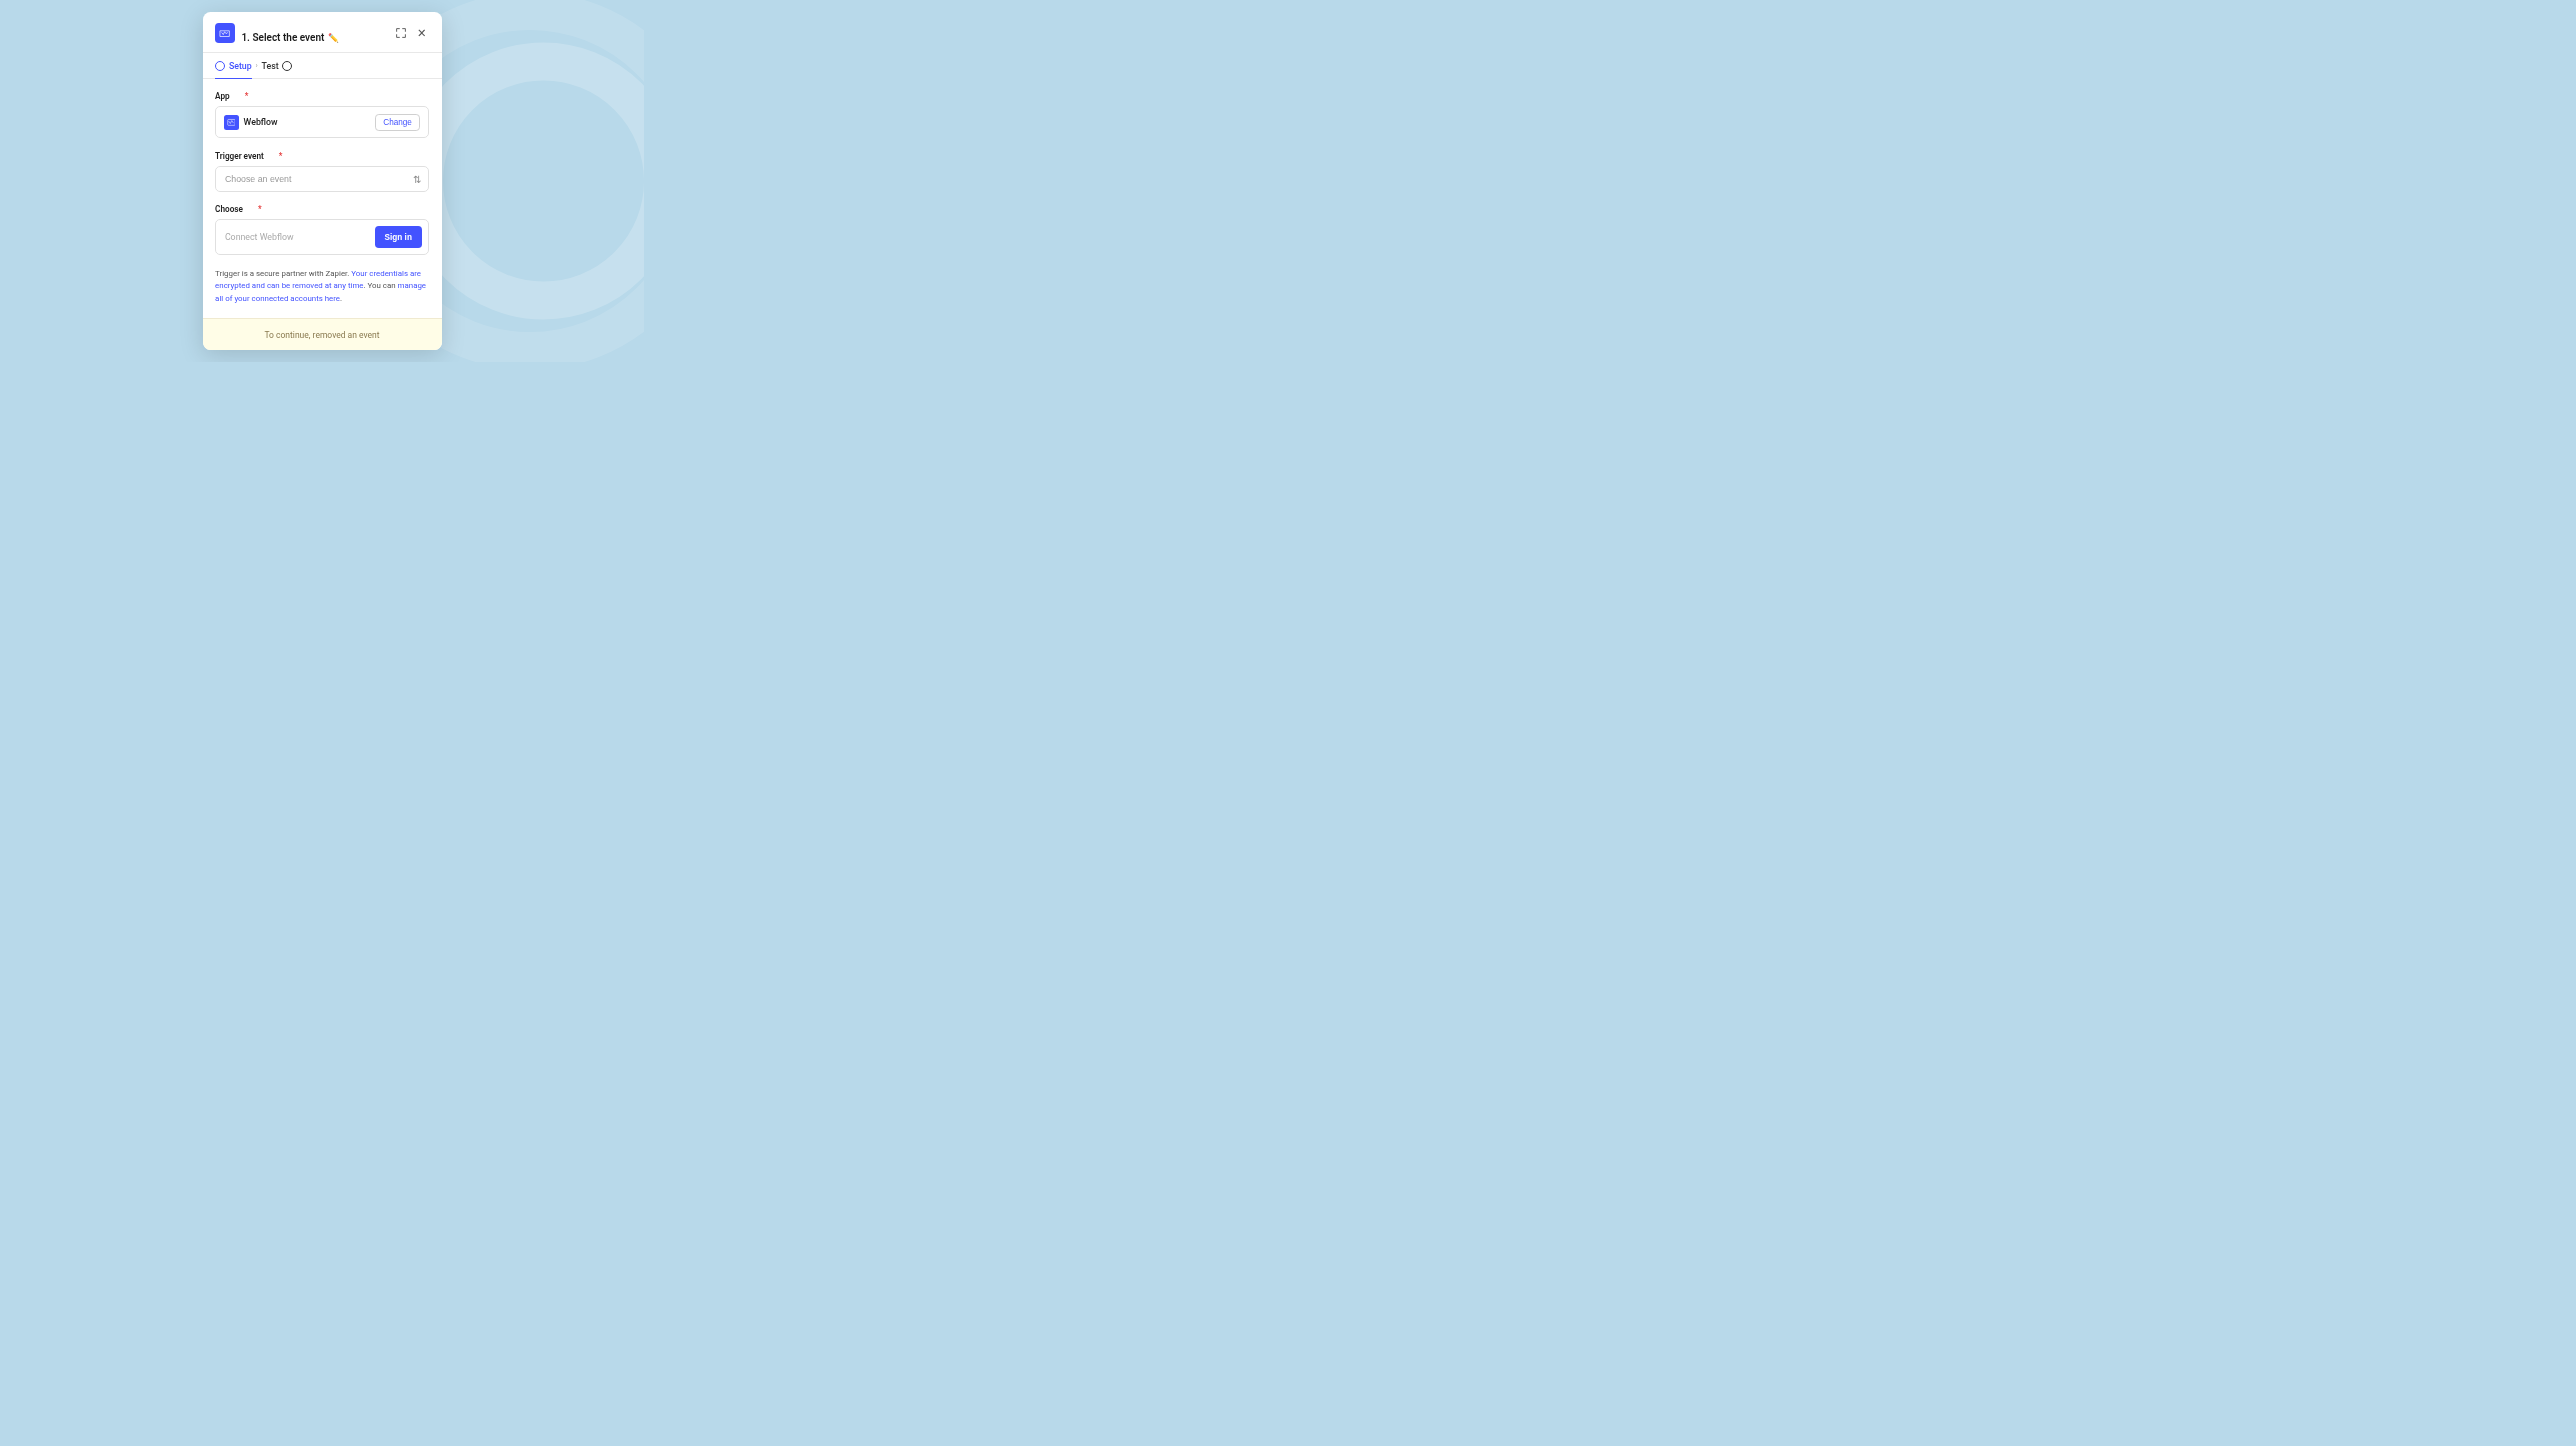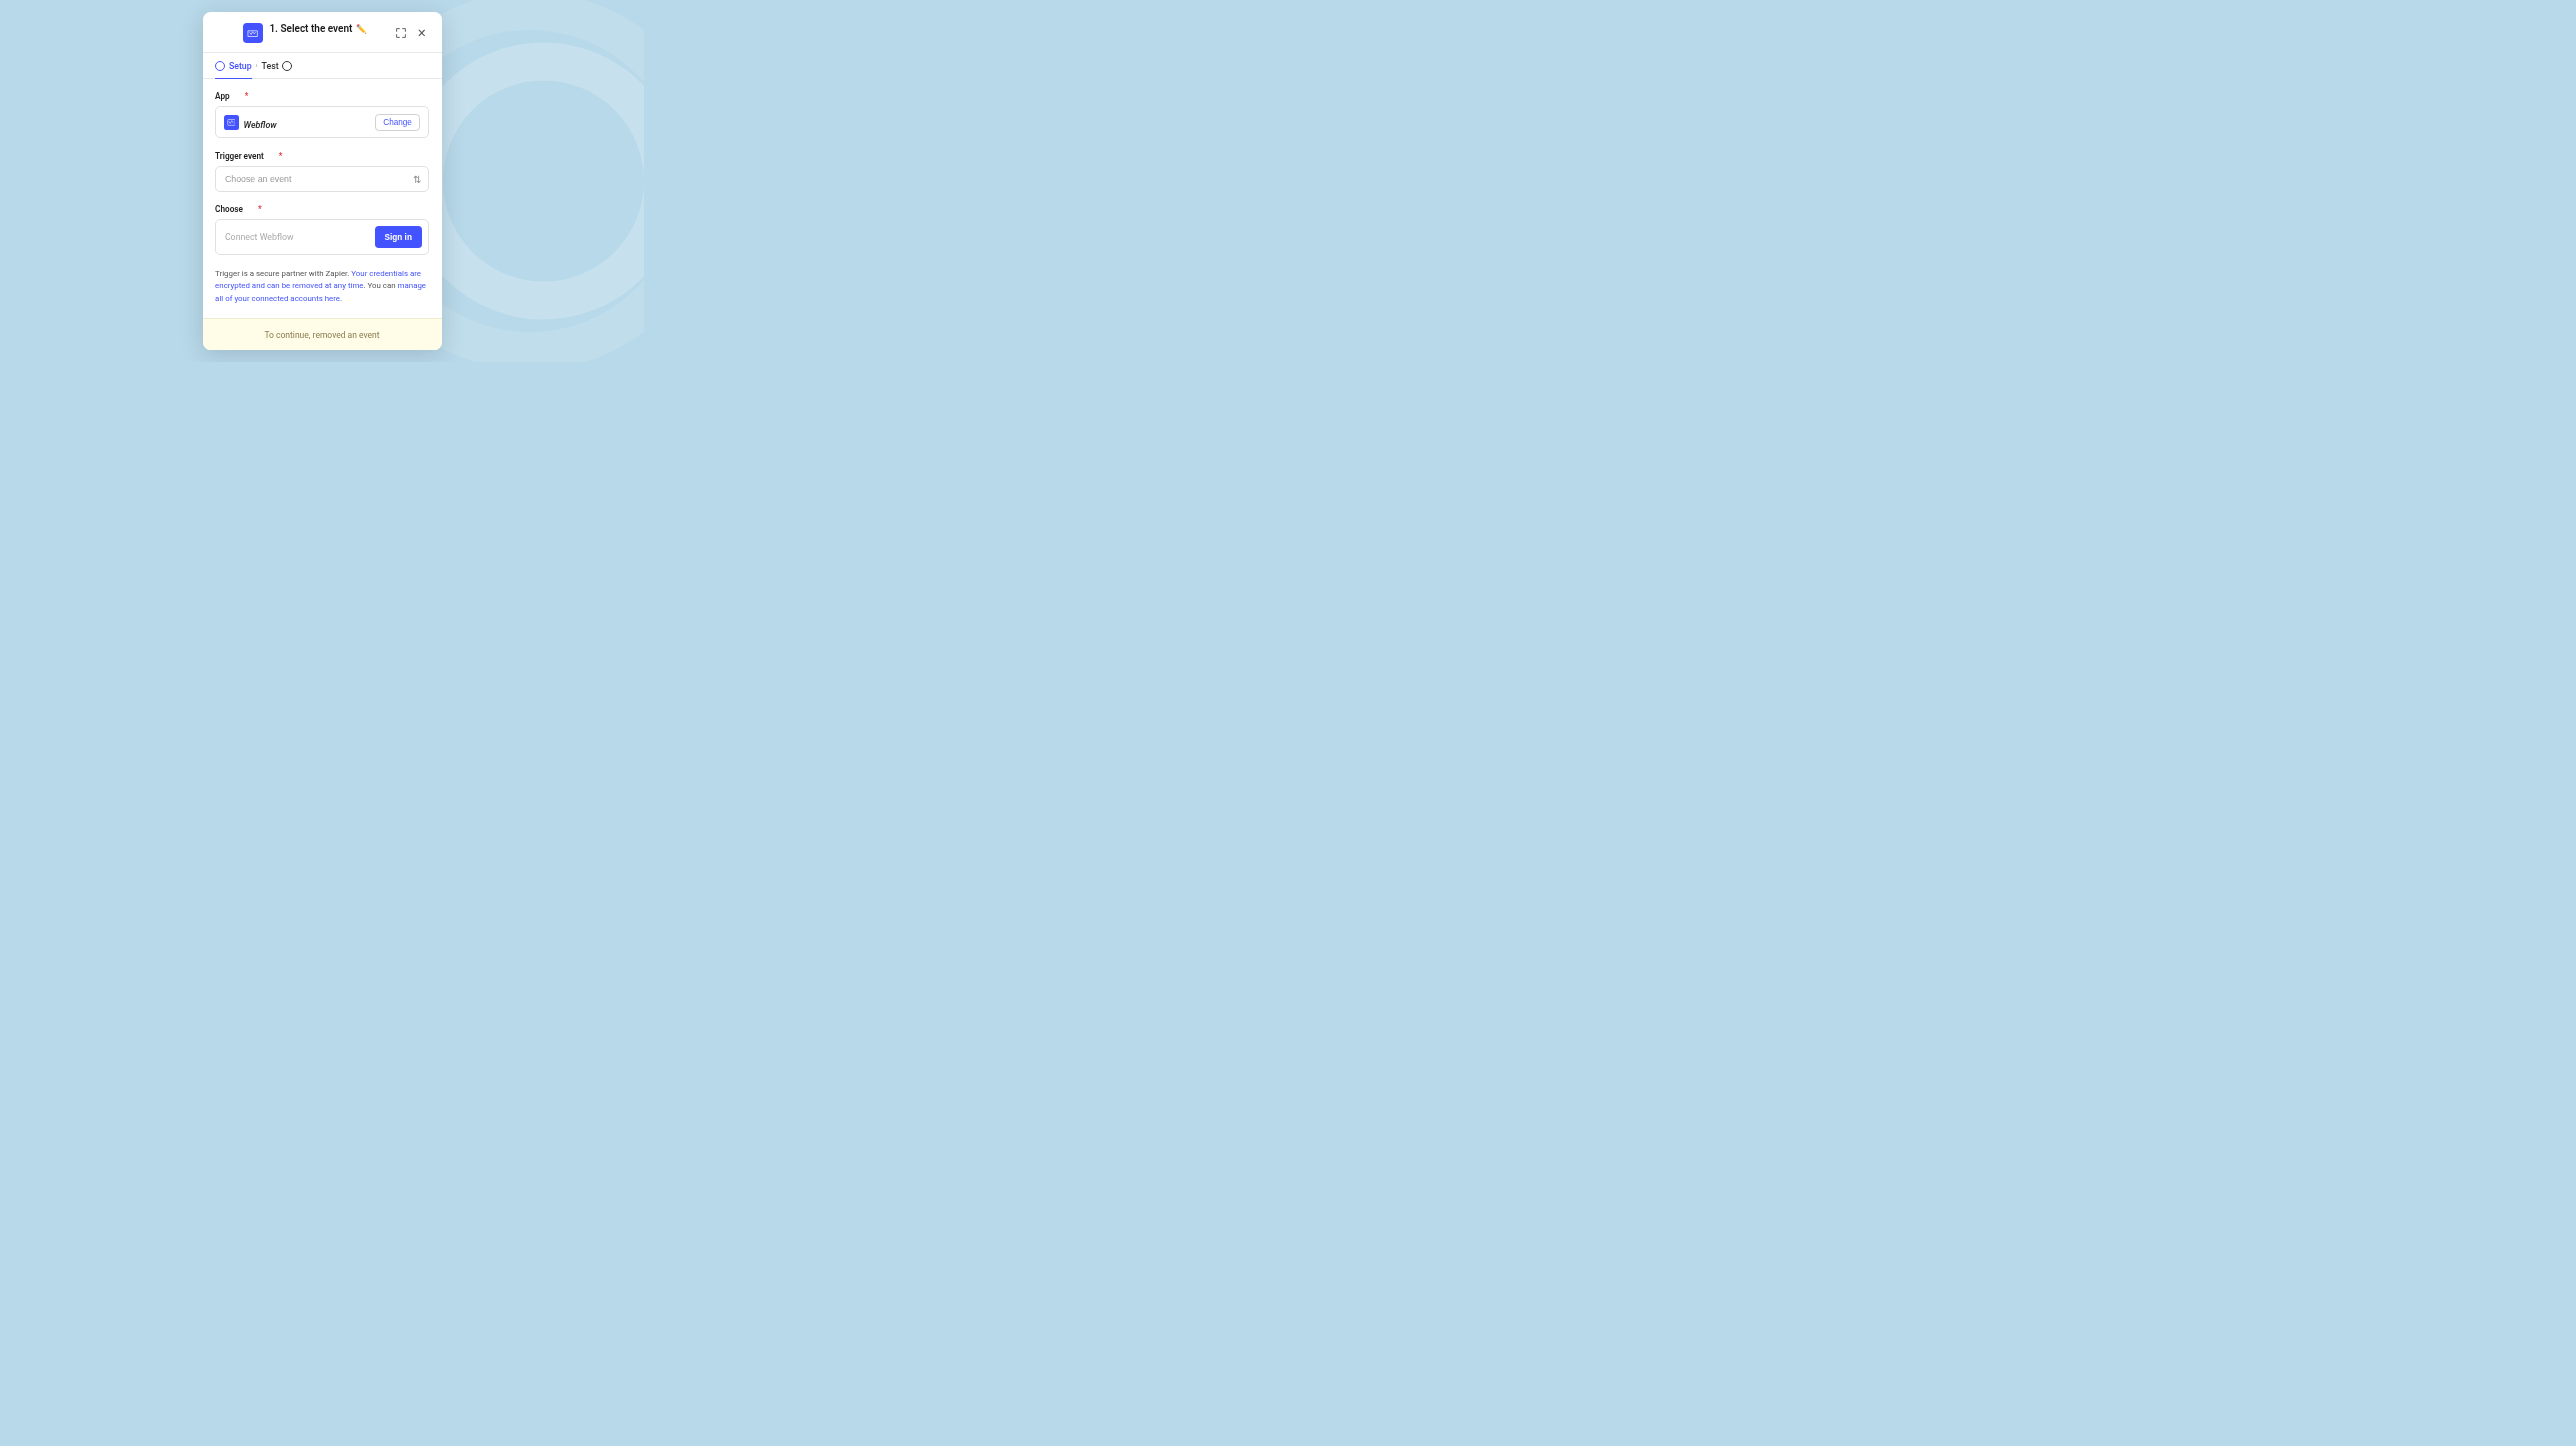--- a/index.html
+++ b/index.html
@@ -60,23 +60,22 @@
     .modal-header {
       display: flex;
       align-items: center;
       justify-content: space-between;
       padding: 11.3px 12.6px 8.8px 12.6px;
       border-bottom: 0.6px solid #e8e8e8;
     }
 
     .modal-header-left {
       display: flex;
-      align-items: flex-start;
+      align-items: flex-end;
       gap: 6.3px;
-      margin-left: 28px;
     }
 
     .app-icon {
       width: 20px;
       height: 20px;
       background-color: #4353ff;
       border-radius: 3.8px;
       display: flex;
       align-items: center;
       justify-content: center;
@@ -202,23 +201,22 @@
       display: flex;
       align-items: center;
       justify-content: space-between;
       border: 0.9px solid #e0e0e0;
       border-radius: 5px;
       padding: 6.3px 7.5px;
     }
 
     .app-selector-left {
       display: flex;
-      align-items: flex-end;
+      align-items: center;
       gap: 5px;
-      font-style: italic;
     }
 
     .webflow-icon {
       width: 15px;
       height: 15px;
       background-color: #4353ff;
       border-radius: 2.5px;
       display: flex;
       align-items: center;
       justify-content: center;

